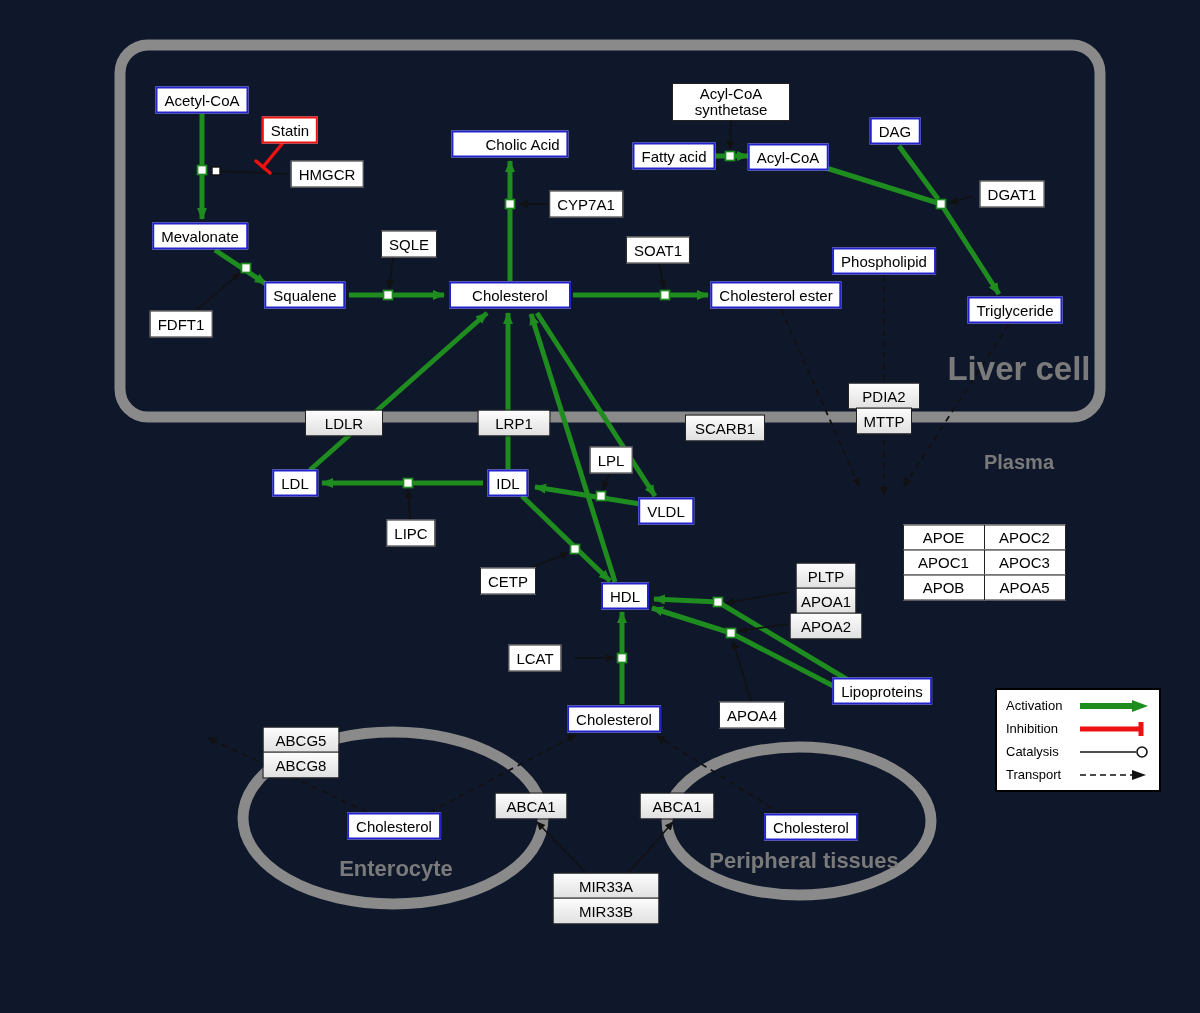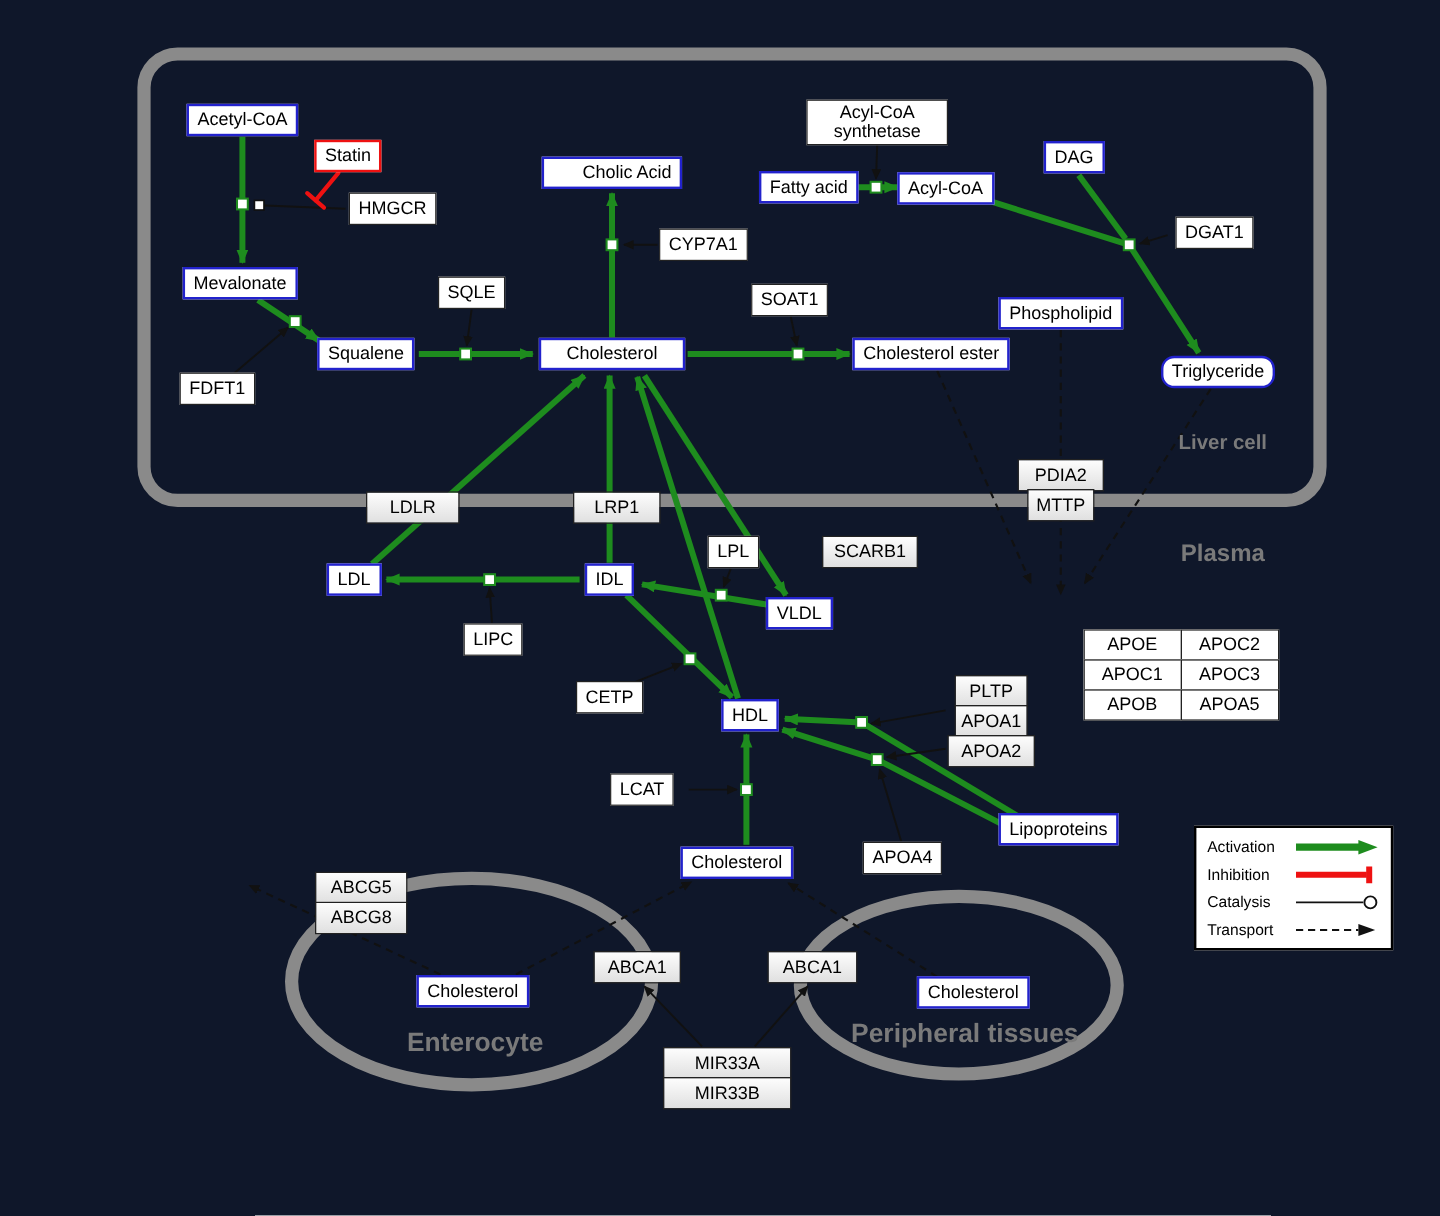--- a/index.html
+++ b/index.html
@@ -123,37 +123,37 @@
       <rect x="617.5" y="653.5" width="9" height="9" class="reaction-node"></rect>
     </svg>
 
   <div id="node-layer">
       <div class="node entity" style="left: 202px; top: 100px;">Acetyl-CoA</div>
       <div class="node inhibitor" style="left: 290px; top: 130px;">Statin</div>
       <div class="node plain" style="left: 327px; top: 174px;">HMGCR</div>
       <div class="node entity" style="left: 200px; top: 236px;">Mevalonate</div>
       <div class="node entity" style="left: 510px; top: 144px; padding-left: 32px;">Cholic Acid</div>
       <div class="node plain" style="left: 586px; top: 204px;">CYP7A1</div>
-      <div class="node plain" style="left: 393px; top: 244px;">SQLE</div>
+      <div class="node plain" style="left: 409px; top: 244px;">SQLE</div>
       <div class="node entity" style="left: 305px; top: 295px;">Squalene</div>
       <div class="node plain" style="left: 181px; top: 324px;">FDFT1</div>
       <div class="node entity" style="left: 510px; top: 295px; width: 122px;">Cholesterol</div>
       <div class="node plain" style="left: 658px; top: 250px;">SOAT1</div>
       <div class="node entity" style="left: 776px; top: 295px;">Cholesterol ester</div>
       <div class="node plain multiline" style="left: 731px; top: 102px; width: 118px;">Acyl-CoA
 synthetase</div>
       <div class="node entity" style="left: 674px; top: 156px;">Fatty acid</div>
       <div class="node entity" style="left: 788px; top: 157px;">Acyl-CoA</div>
       <div class="node entity" style="left: 895px; top: 131px;">DAG</div>
       <div class="node plain" style="left: 1012px; top: 194px;">DGAT1</div>
       <div class="node entity" style="left: 884px; top: 261px;">Phospholipid</div>
-      <div class="node entity" style="left: 1015px; top: 310px; border-radius: 11px;">Triglyceride</div>
+      <div class="node entity" style="left: 1015px; top: 310px;">Triglyceride</div>
       <div class="node carrier" style="left: 344px; top: 423px; width: 78px;">LDLR</div>
       <div class="node carrier" style="left: 514px; top: 423px; width: 73px;">LRP1</div>
-      <div class="node carrier" style="left: 725px; top: 428px; width: 80px; margin-top: 32px;">SCARB1</div>
+      <div class="node carrier" style="left: 725px; top: 428px; width: 80px;">SCARB1</div>
       <div class="node carrier" style="left: 884px; top: 396px; width: 72px;">PDIA2</div>
       <div class="node carrier" style="left: 884px; top: 421px; width: 56px;">MTTP</div>
       <div class="node entity" style="left: 295px; top: 483px;">LDL</div>
       <div class="node entity" style="left: 508px; top: 483px;">IDL</div>
       <div class="node plain" style="left: 411px; top: 533px;">LIPC</div>
       <div class="node plain" style="left: 611px; top: 460px;">LPL</div>
       <div class="node entity" style="left: 666px; top: 511px;">VLDL</div>
       <div class="node plain" style="left: 508px; top: 581px;">CETP</div>
       <div class="node entity" style="left: 625px; top: 596px;">HDL</div>
       <div class="node carrier" style="left: 826px; top: 576px; width: 61px;">PLTP</div>
@@ -172,21 +172,21 @@
       </div>
       <div class="node entity" style="left: 614px; top: 719px;">Cholesterol</div>
       <div class="node carrier" style="left: 301px; top: 740px; width: 77px;">ABCG5</div>
       <div class="node carrier" style="left: 301px; top: 765px; width: 77px;">ABCG8</div>
       <div class="node entity" style="left: 394px; top: 826px;">Cholesterol</div>
       <div class="node carrier" style="left: 531px; top: 806px; width: 73px;">ABCA1</div>
       <div class="node carrier" style="left: 677px; top: 806px; width: 75px;">ABCA1</div>
       <div class="node entity" style="left: 811px; top: 827px;">Cholesterol</div>
       <div class="node carrier" style="left: 606px; top: 886px; width: 107px;">MIR33A</div>
       <div class="node carrier" style="left: 606px; top: 911px; width: 107px;">MIR33B</div>
-      <div class="region-label" style="left: 1019px; top: 369px; font-size: 17px;">Liver cell</div>
+      <div class="region-label" style="left: 1019px; top: 369px; font-size: 33px;">Liver cell</div>
       <div class="region-label" style="left: 972px; top: 462px; font-size: 20px; margin-left: 47px;">Plasma</div>
       <div class="region-label" style="left: 396px; top: 869px; font-size: 22px;">Enterocyte</div>
       <div class="region-label" style="left: 804px; top: 861px; font-size: 22px;">Peripheral tissues</div>
     </div>
 
   <div class="legend">
     <div class="legend-row">
       <span class="legend-label">Activation</span>
       <svg class="legend-glyph" width="72" height="16">
         <line x1="2" y1="8" x2="55" y2="8" class="lg-act-line"></line>

